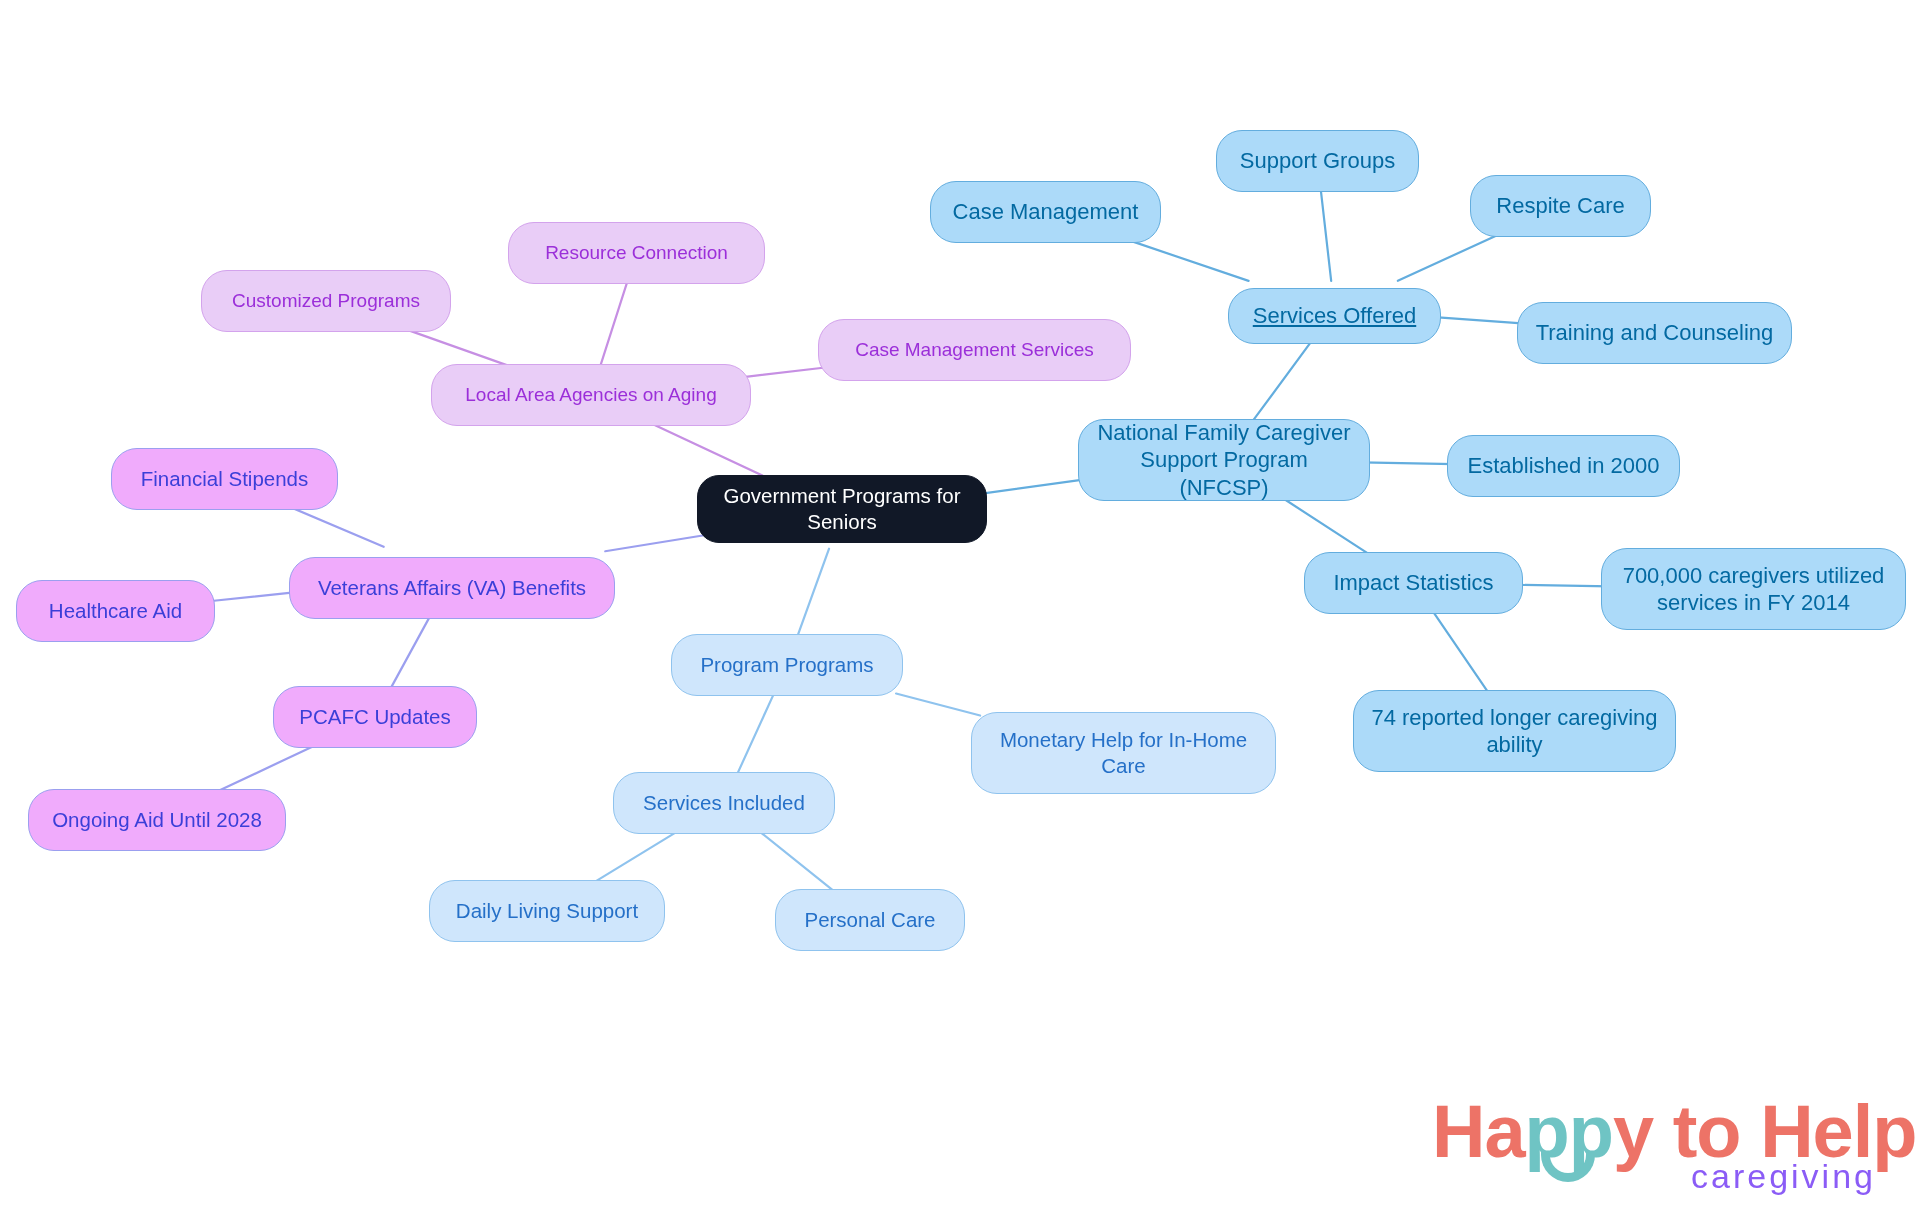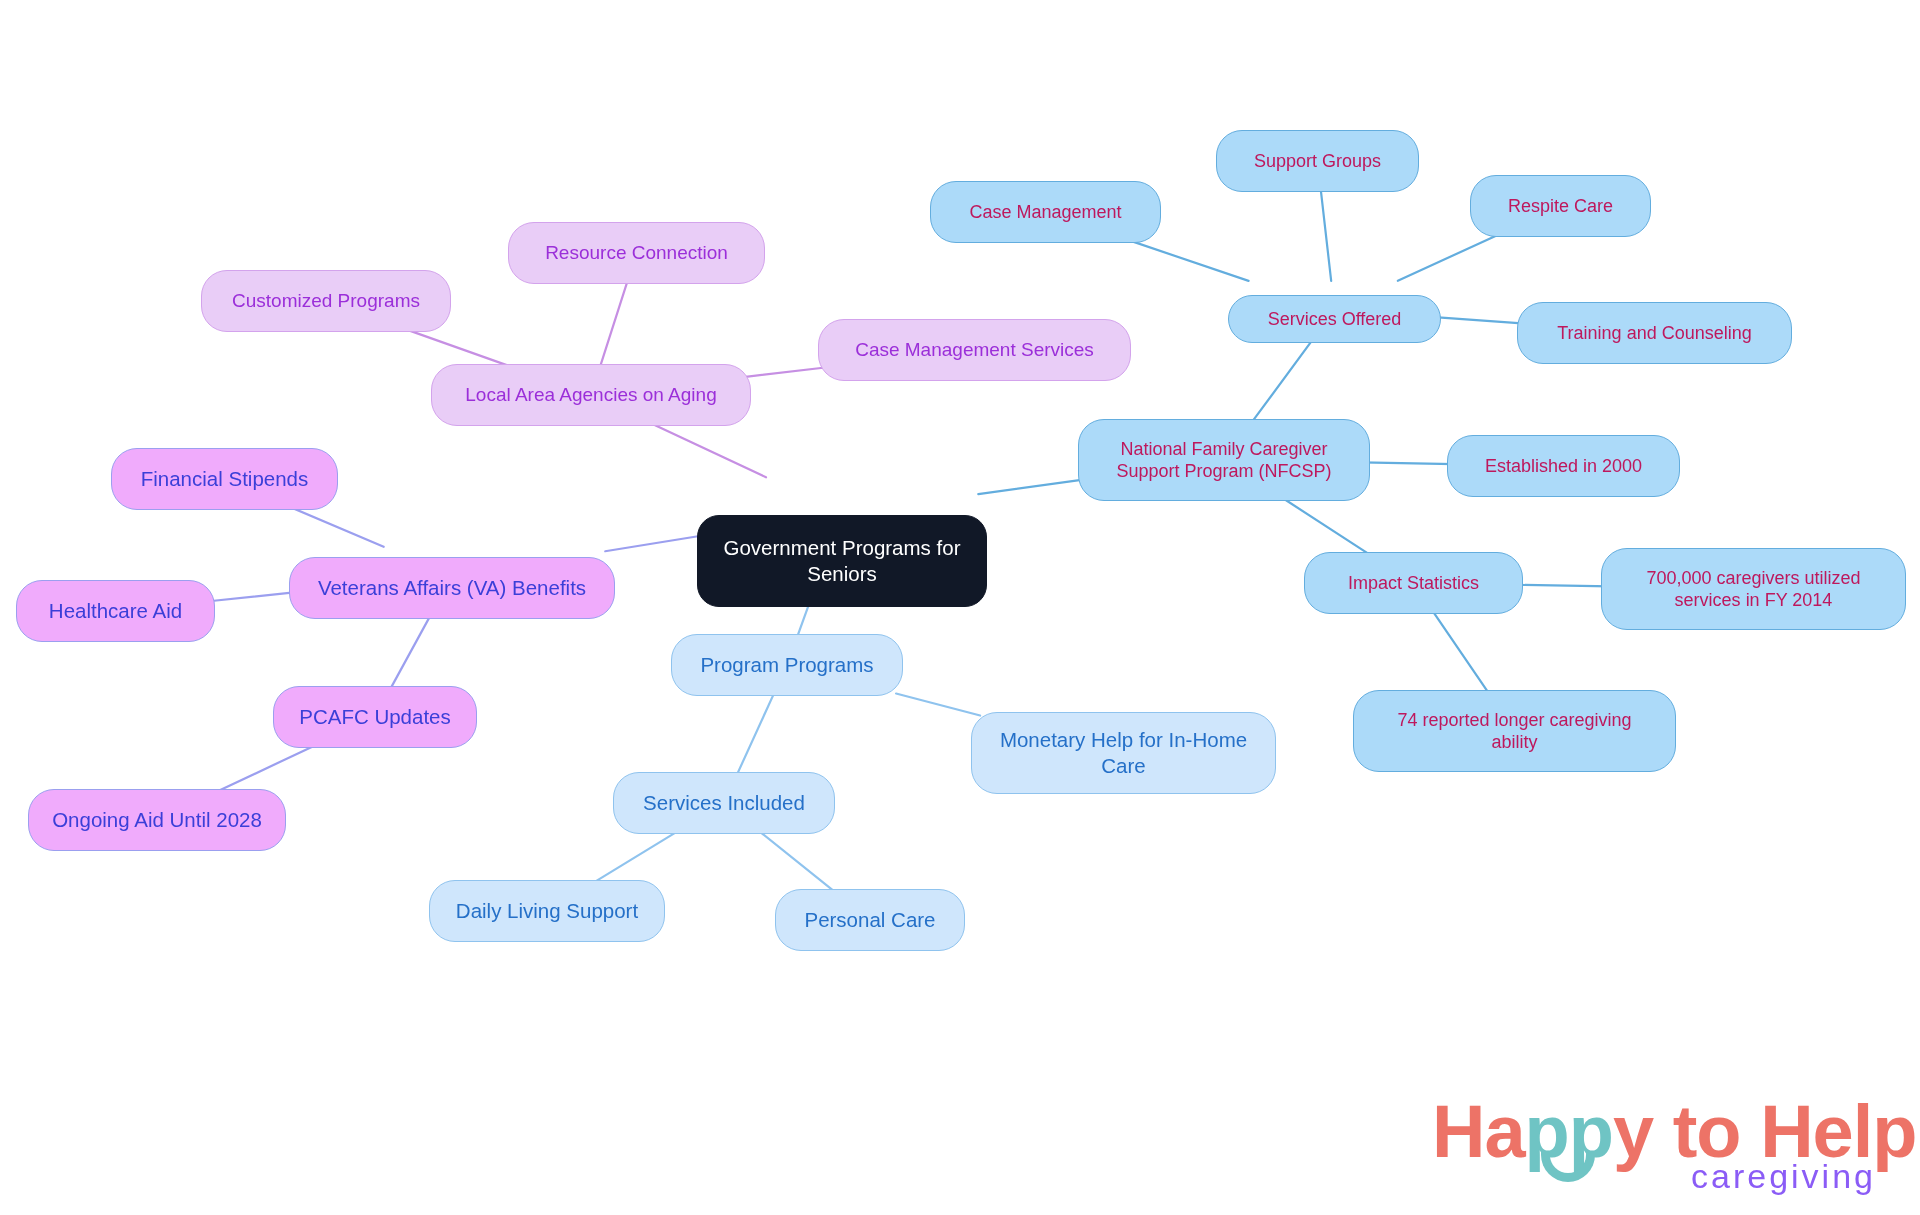--- a/index.html
+++ b/index.html
@@ -52,22 +52,22 @@
     border-color: #111827;
     color: #ffffff;
     font-size: 20.5px;
     border-radius: 22px;
   }
 
   
   .node.blue {
     background: #ACDAF9;
     border-color: #63ADDE;
-    color: #be185d;
-    font-size: 18px;
+    color: #0369a1;
+    font-size: 22px;
   }
 
   
   .node.paleblue {
     background: #CFE6FC;
     border-color: #8FC3EE;
     color: #2570C8;
     font-size: 20.5px;
   }
 
@@ -154,25 +154,25 @@
       <line x1="600.3371126760563" y1="365.86" x2="627.1628873239437" y2="282.14" stroke="#C68FE3" stroke-width="2.2" stroke-linecap="round"></line>
       <line x1="741.4" y1="377.35202086049543" x2="827.39" y2="367.2619295958279" stroke="#C68FE3" stroke-width="2.2" stroke-linecap="round"></line>
       <line x1="705.7" y1="535.0176923076923" x2="605.22" y2="551.2490769230769" stroke="#9B9FEF" stroke-width="2.2" stroke-linecap="round"></line>
       <line x1="383.6561855670103" y1="546.86" x2="292.8438144329897" y2="508.14" stroke="#9B9FEF" stroke-width="2.2" stroke-linecap="round"></line>
       <line x1="298.78" y1="591.9367013372957" x2="209.03" y2="601.2717682020802" stroke="#9B9FEF" stroke-width="2.2" stroke-linecap="round"></line>
       <line x1="436.08666666666664" y1="605.14" x2="390.91333333333336" y2="687.86" stroke="#9B9FEF" stroke-width="2.2" stroke-linecap="round"></line>
       <line x1="313.3250485436893" y1="746.14" x2="218.67495145631068" y2="790.86" stroke="#9B9FEF" stroke-width="2.2" stroke-linecap="round"></line>
     </svg>
 
   <div id="node-layer">
-      <div class="node root" style="left: 697px; top: 475px; width: 290px; height: 92px; margin-top: 40px;">Government Programs for
+      <div class="node root" style="left: 697px; top: 475px; width: 290px; height: 68px;">Government Programs for
 Seniors</div>
       <div class="node blue" style="left: 1078px; top: 419px; width: 292px; height: 82px;">National Family Caregiver
 Support Program (NFCSP)</div>
-      <div class="node blue" style="left: 1228px; top: 295px; width: 213px; height: 48px;">Services Offered</div>
+      <div class="node blue" style="left: 1228px; top: 288px; width: 213px; height: 56px; text-decoration: underline;">Services Offered</div>
       <div class="node blue" style="left: 1216px; top: 130px; width: 203px; height: 62px;">Support Groups</div>
       <div class="node blue" style="left: 930px; top: 181px; width: 231px; height: 62px;">Case Management</div>
       <div class="node blue" style="left: 1470px; top: 175px; width: 181px; height: 62px;">Respite Care</div>
       <div class="node blue" style="left: 1517px; top: 302px; width: 275px; height: 62px;">Training and Counseling</div>
       <div class="node blue" style="left: 1447px; top: 435px; width: 233px; height: 62px;">Established in 2000</div>
       <div class="node blue" style="left: 1304px; top: 552px; width: 219px; height: 62px;">Impact Statistics</div>
       <div class="node blue" style="left: 1601px; top: 548px; width: 305px; height: 82px;">700,000 caregivers utilized
 services in FY 2014</div>
       <div class="node blue" style="left: 1353px; top: 690px; width: 323px; height: 82px;">74 reported longer caregiving
 ability</div>

